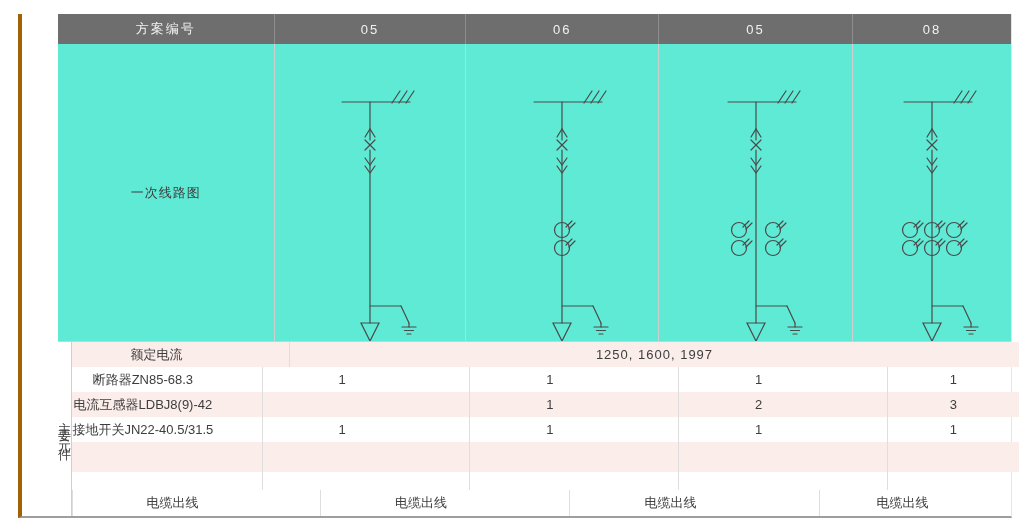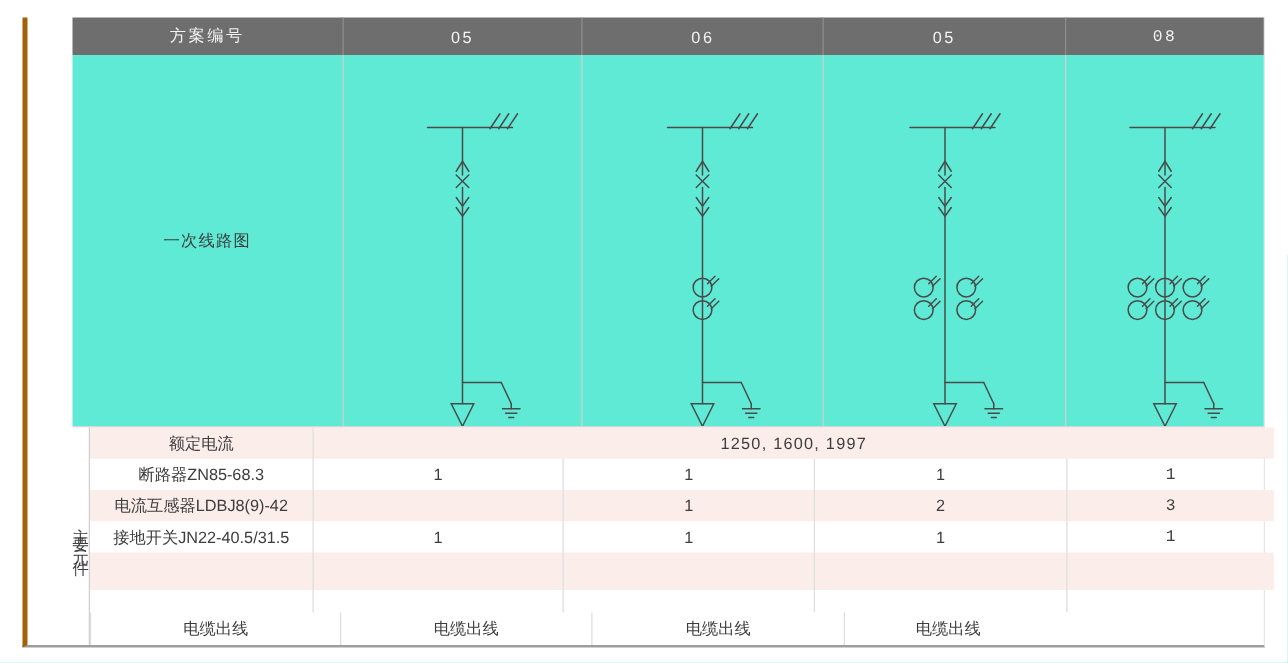--- a/index.html
+++ b/index.html
@@ -30,21 +30,21 @@
   
   .hrow{display:flex;height:30px;background:var(--header-bg);color:var(--header-text);}
   .hcell{
     display:flex;align-items:center;justify-content:center;
     border-left:1px solid #8d8d8d;
     letter-spacing:2px;
   }
   .hcell:first-child{border-left:none;}
   .hlabel{width:225px;}
   
-  .cw0{width:200px;} .cw1{width:201px;} .cw2{width:202px;} .cw3{width:166px;font-family:Liberation Mono, monospace;}
+  .cw0{width:200px;} .cw1{width:201px;} .cw2{width:202px;} .cw3{width:166px;}
   
   .drow{display:flex;height:297px;background:#5eead4;}
   .dlabel{
     width:225px;display:flex;align-items:center;justify-content:center;
     letter-spacing:1px;
   }
   .dcell{
     border-left:1px solid var(--border);
     display:flex;align-items:center;justify-content:center;
     overflow:hidden;
@@ -55,21 +55,21 @@
   .strip{
     width:47px;background:#fff;
     display:flex;align-items:center;justify-content:center;
     border-right:1px solid var(--border);
   }
   .vtext{
     writing-mode:vertical-rl;text-orientation:upright;
     letter-spacing:9px;line-height:1;
   }
   .rows{width:947px;display:flex;flex-direction:column;}
-  .trow{display:flex;}
+  .trow{display:flex;gap:48px;}
   .trow.pink{background:var(--row-pink);}
   .h25{height:25px;} .h30{height:30px;} .h18{height:18px;} .h26{height:26px;}
   .tlabel{
     width:178px;display:flex;align-items:center;justify-content:center;
     white-space:nowrap;
   }
   .tcell{
     display:flex;align-items:center;justify-content:center;
     border-left:1px solid #dedede;
   }

